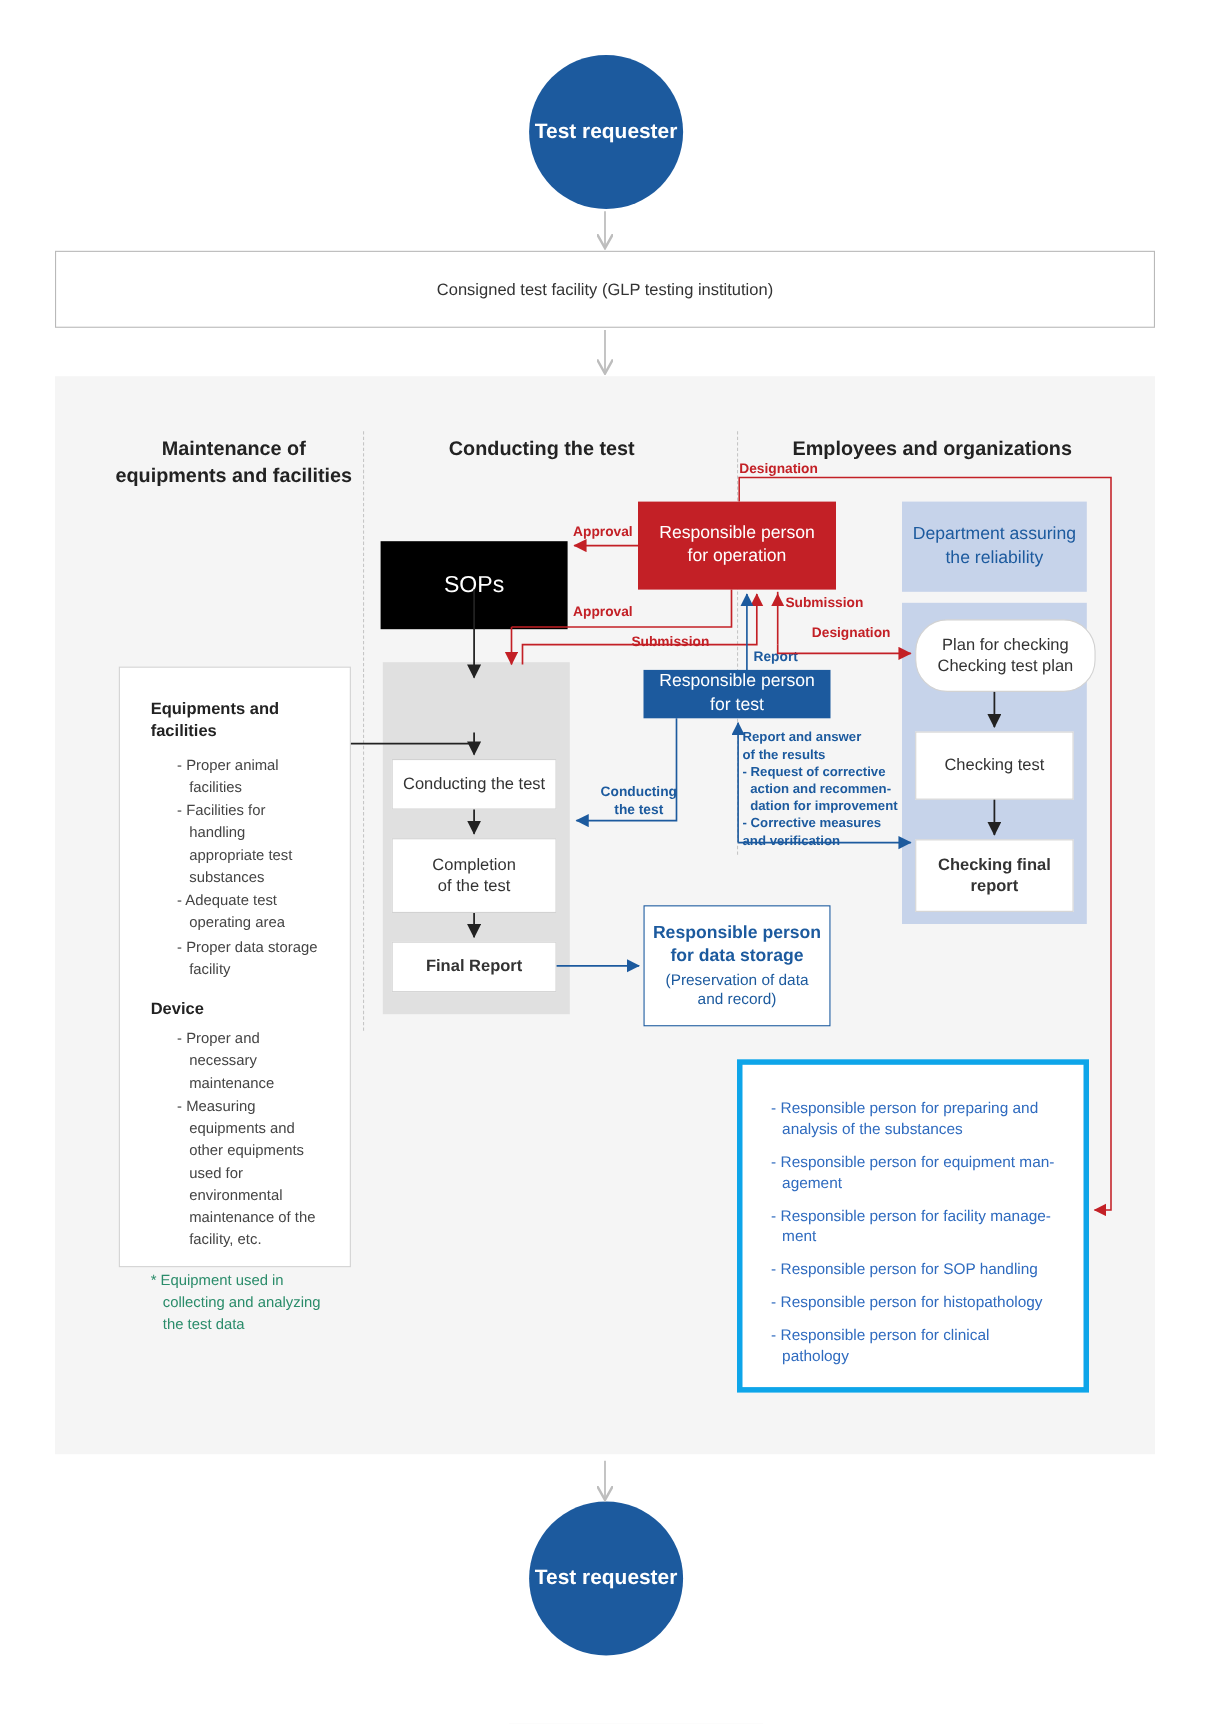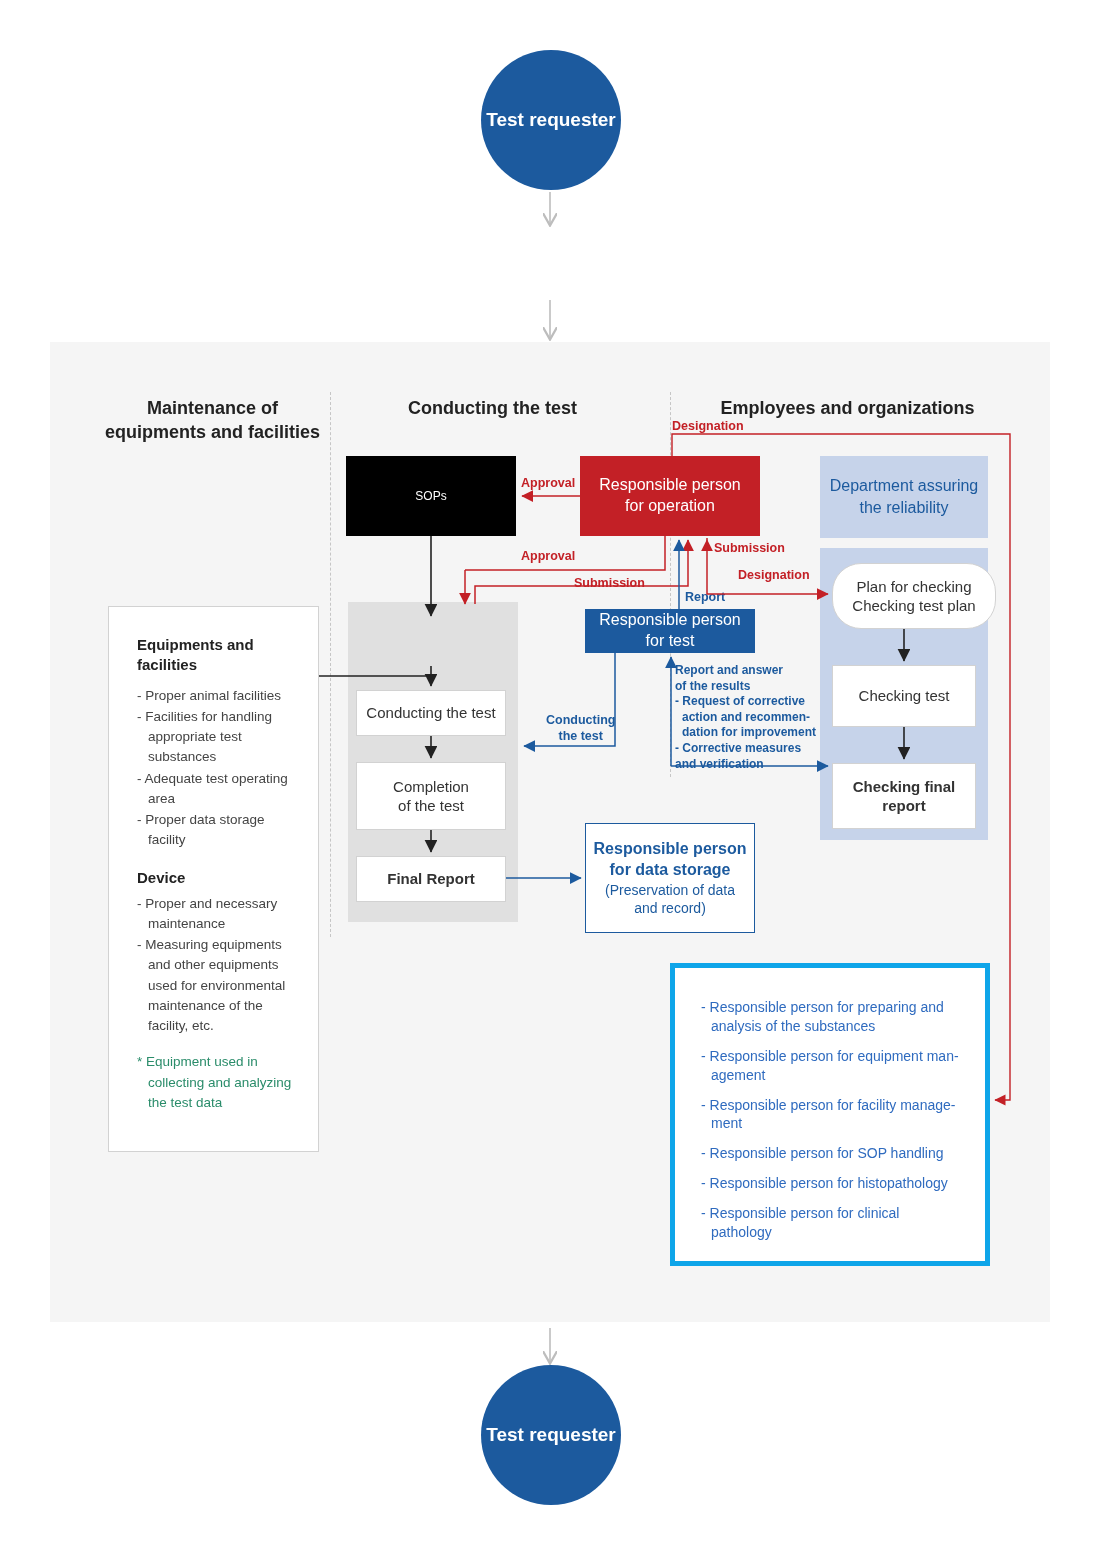--- a/index.html
+++ b/index.html
@@ -33,21 +33,22 @@
   .panel{background:#f5f5f5;}
 
   .col-head{
     font-size:18px;font-weight:bold;color:#222;text-align:center;line-height:1.35;
   }
   .vdash{border-left:1px dashed #c6c6c6;}
 
   
   .box-sops{
     background:#000;color:#fff;display:flex;align-items:center;justify-content:center;
-    font-size:12px;
+    font-size:21px;
+    margin-top:36px;
   }
   .box-red{
     background:#c32026;color:#fff;display:flex;align-items:center;justify-content:center;
     text-align:center;font-size:16px;line-height:1.3;
   }
   .box-blue{
     background:#1c5a9e;color:#fff;display:flex;align-items:center;justify-content:center;
     text-align:center;font-size:16px;line-height:1.3;
   }
   .box-lightblue{
@@ -75,40 +76,43 @@
     padding:30px 26px 26px 26px;
   }
   .listbox .li{margin-bottom:11px;padding-left:10px;text-indent:-10px;}
 
   .infobox{
     background:#fff;border:1px solid #d2d2d2;
     padding:28px 24px 20px 28px;
   }
   .ib-h{font-size:15px;font-weight:bold;color:#222;line-height:1.35;margin-bottom:10px;}
   .ib-h2{font-size:15px;font-weight:bold;color:#222;margin:18px 0 8px 0;}
-  .ib-li{font-size:13.5px;color:#444;line-height:1.5;padding-left:11px;text-indent:-11px;margin-bottom:1px;}
+  .ib-li{font-size:13.5px;color:#444;line-height:1.5;padding-left:11px;text-indent:-11px;margin-bottom:1px;margin-left:24px;}
   .ib-note{font-size:13.5px;color:#2a8c6a;line-height:1.5;padding-left:11px;text-indent:-11px;margin-top:16px;}
 
   
   .lbl{position:absolute;font-size:12.5px;line-height:1.25;white-space:nowrap;}
   .lbl-red{color:#c32026;font-weight:bold;}
   .lbl-blue{color:#1c5a9e;font-weight:bold;}
   .lbl-blue-wrap{color:#1c5a9e;font-weight:bold;font-size:12px;line-height:1.3;white-space:normal;width:155px;}
 
   svg.overlay{position:absolute;left:0;top:0;width:1100px;height:1567px;pointer-events:none;}
 </style>
 </head>
 <body>
 
 <div class="stage">
 
   <div class="abs circle" style="left:481px;top:50px;">
     <span>Test requester</span>
   </div>
 
+  <div class="abs facility-bar" style="left:50px;top:228px;width:1000px;height:70px;">
+    <span>Consigned test facility (GLP testing institution)</span>
+  </div>
 
   <div class="abs panel" style="left:50px;top:342px;width:1000px;height:980px;"></div>
 
   <div class="abs vdash" style="left:330px;top:392px;height:545px;"></div>
   <div class="abs vdash" style="left:670px;top:392px;height:385px;"></div>
 
   <div class="abs col-head" style="left:90px;top:396px;width:245px;">
     <div>Maintenance of</div>
     <div>equipments and facilities</div>
   </div>

